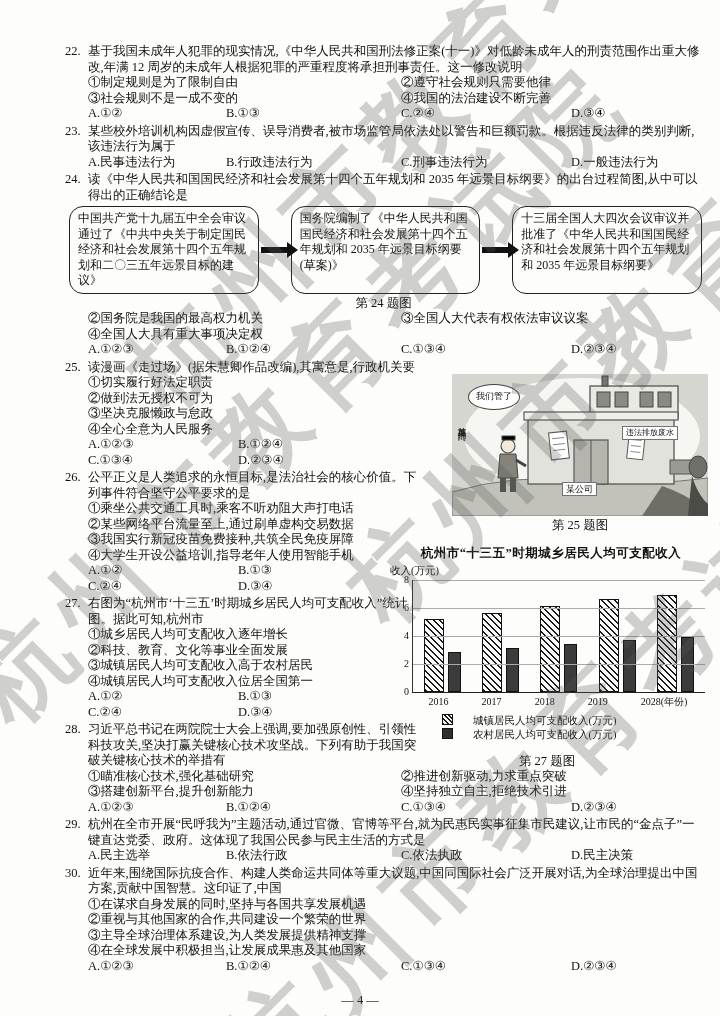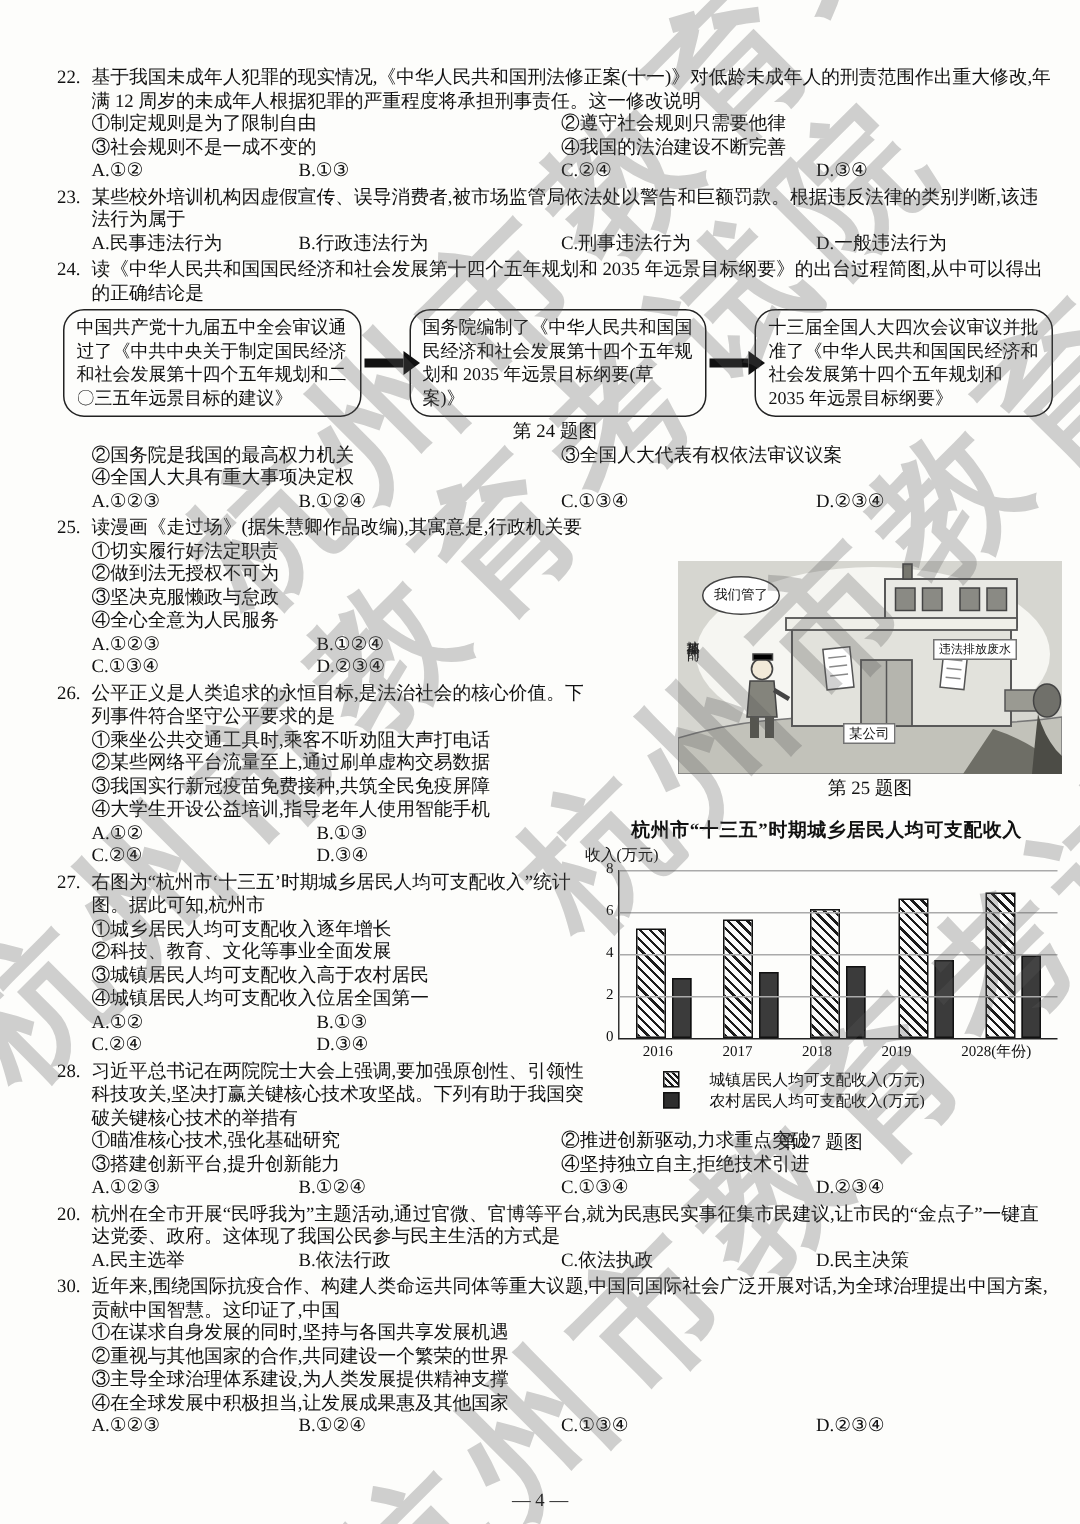--- a/index.html
+++ b/index.html
@@ -3,21 +3,21 @@
 <meta charset="utf-8">
 <style>
   html,body{margin:0;padding:0;}
   body{background:#e9e9e7;}
   #page{
     position:relative; width:720px; height:1016px; margin:0 auto;
     background:#fdfdfb; overflow:hidden;
     font-family:"Liberation Serif","DejaVu Serif",serif;
     font-size:12.5px; line-height:15.5px; color:#111;
   }
-  #content{position:absolute; left:38px; right:18px; top:44px; z-index:1;}
+  #content{position:absolute; left:65px; right:18px; top:44px; z-index:1;}
   .wm{
     position:absolute; z-index:2; pointer-events:none; white-space:nowrap;
     font-size:96px; font-weight:bold; letter-spacing:14px;
     color:rgba(90,90,90,0.28); transform:rotate(-45deg);
   }
   .q{margin-bottom:2px; position:relative;}
   .qrow{display:flex;}
   .qnum{flex:none; width:23px;}
   .qbody{flex:1; min-width:0;}
   .opt2{display:grid; grid-template-columns:313px 1fr;}
@@ -221,21 +221,21 @@
             <span>B.①②④</span>
             <span>C.①③④</span>
             <span>D.②③④</span>
           </div>
         </div>
       </div>
     </div>
 
     <div class="q">
       <div class="qrow">
-        <span class="qnum">20.</span>
+        <span class="qnum">29.</span>
         <div class="qbody">
           <div class="stem">杭州在全市开展“民呼我为”主题活动,通过官微、官博等平台,就为民惠民实事征集市民建议,让市民的“金点子”一键直达党委、政府。这体现了我国公民参与民主生活的方式是</div>
           <div class="choices4">
             <span>A.民主选举</span>
             <span>B.依法行政</span>
             <span>C.依法执政</span>
             <span>D.民主决策</span>
           </div>
         </div>
       </div>

